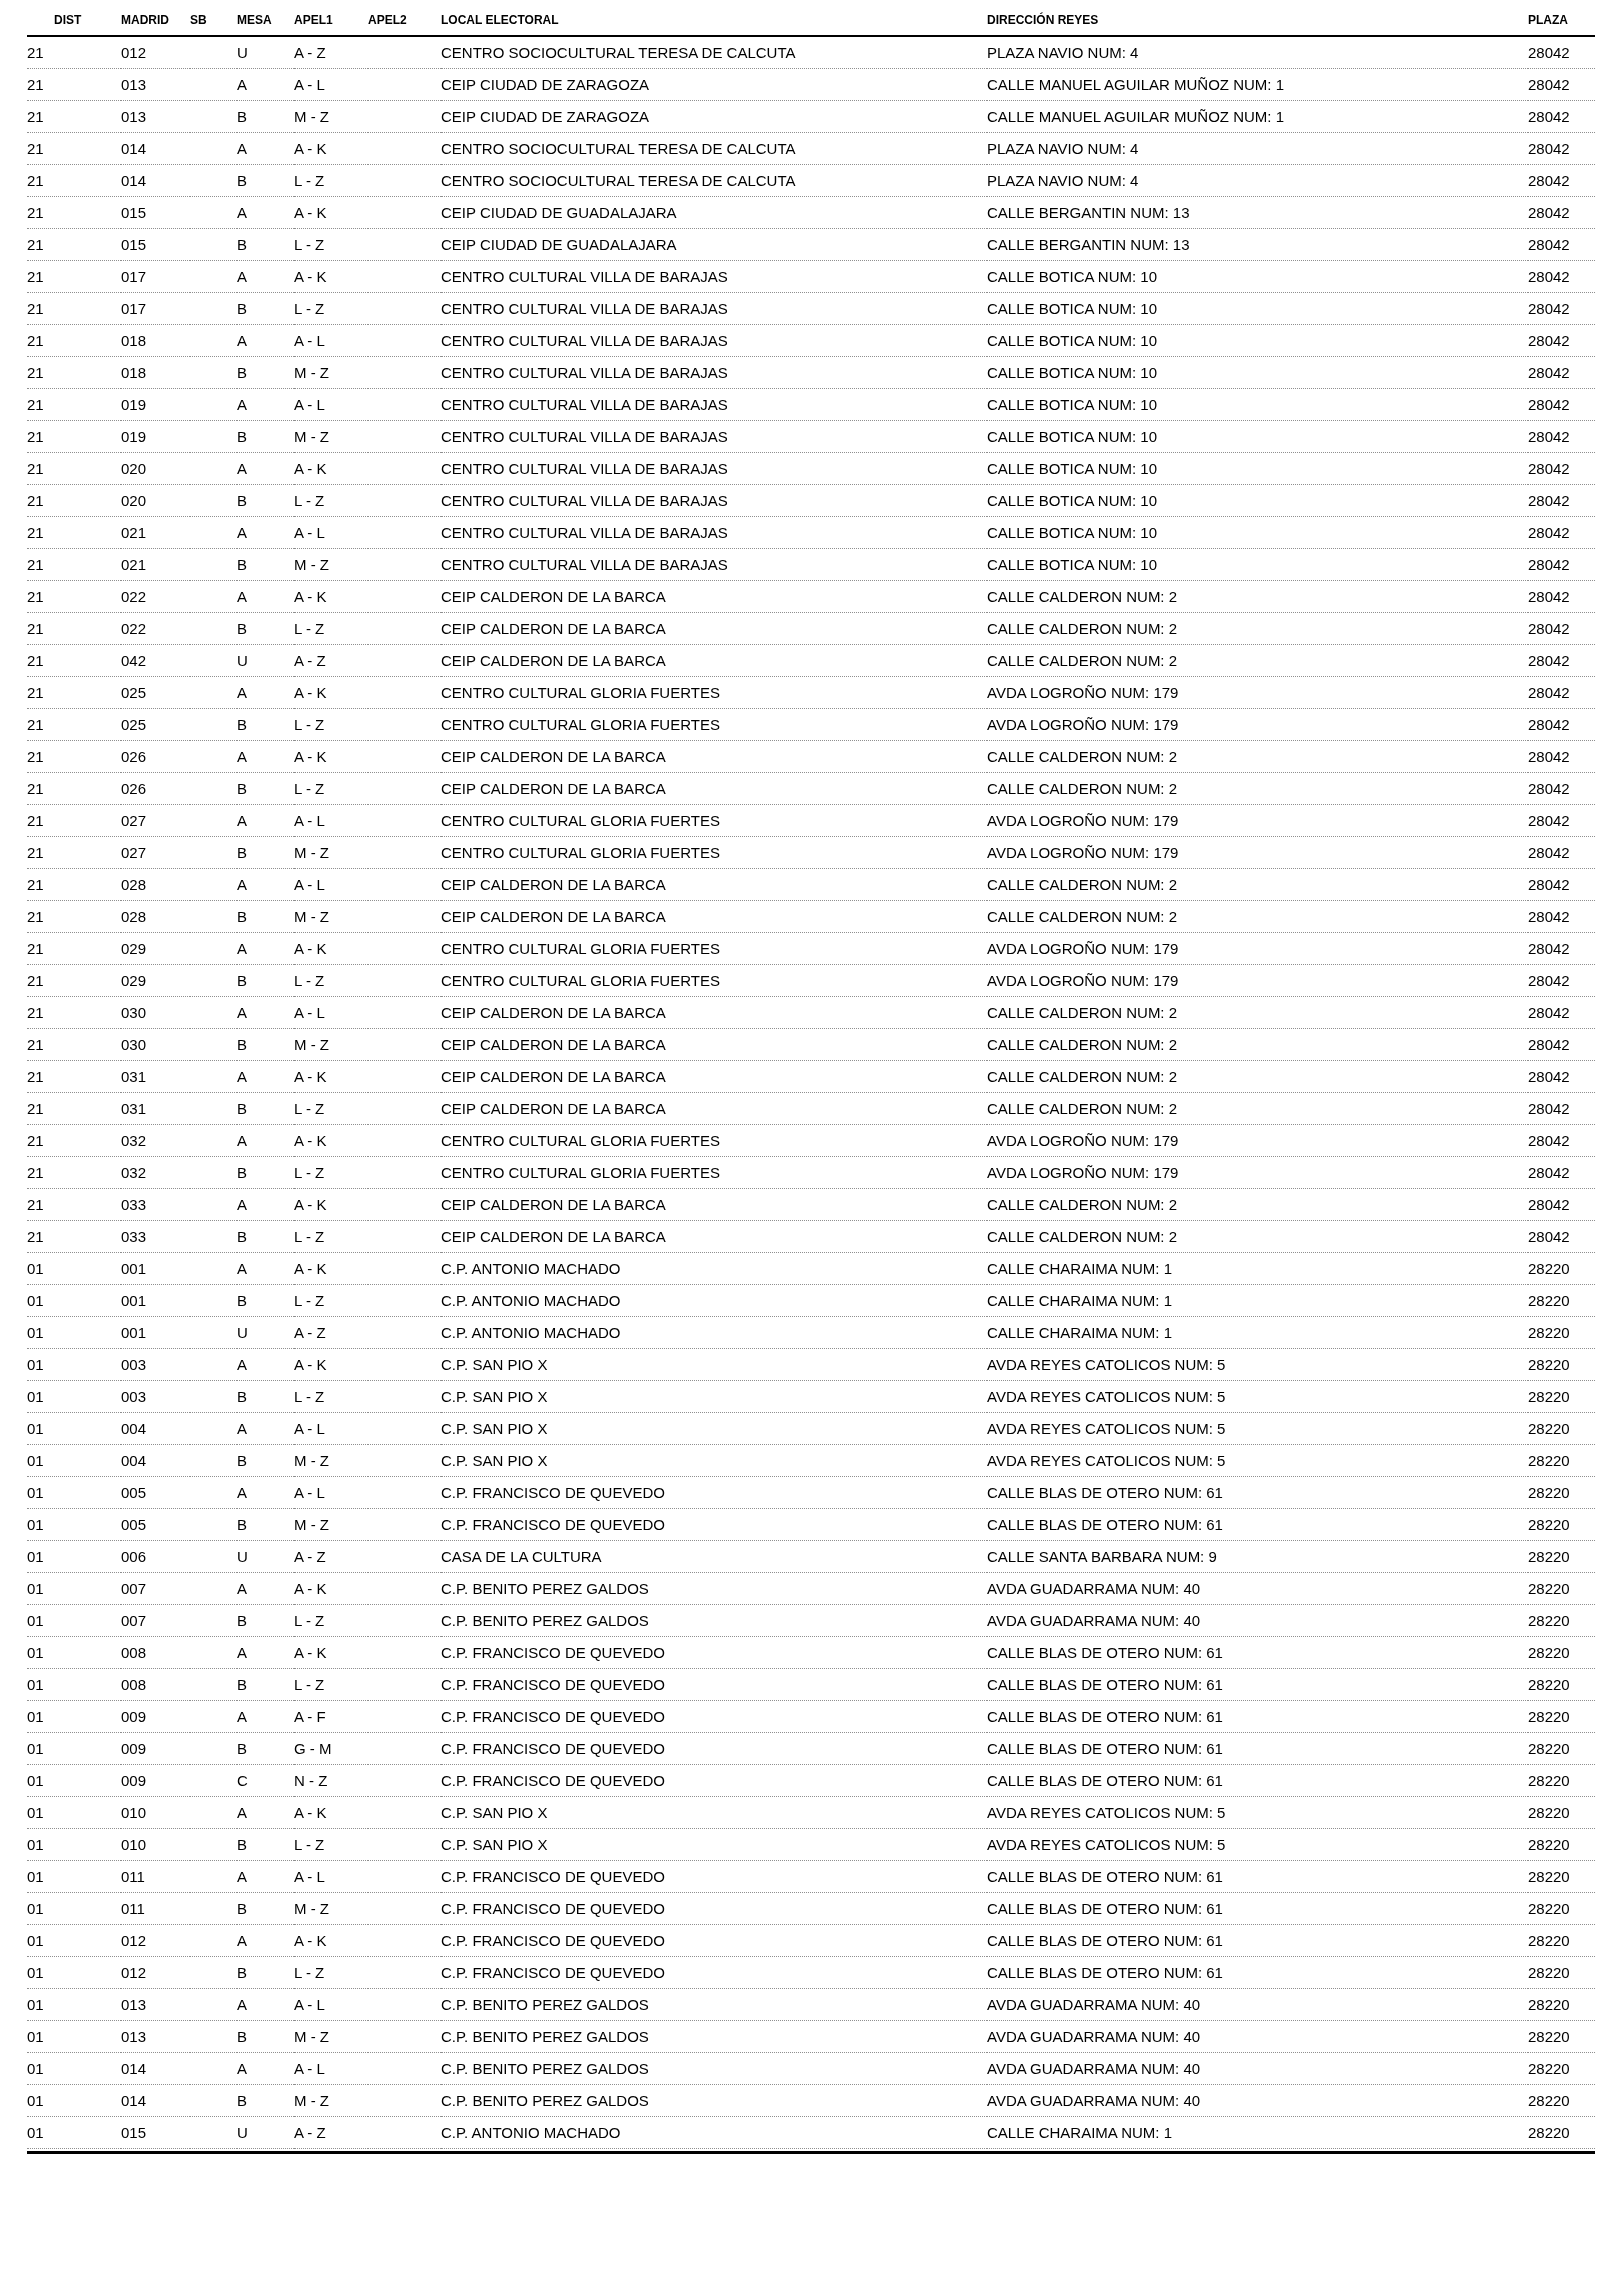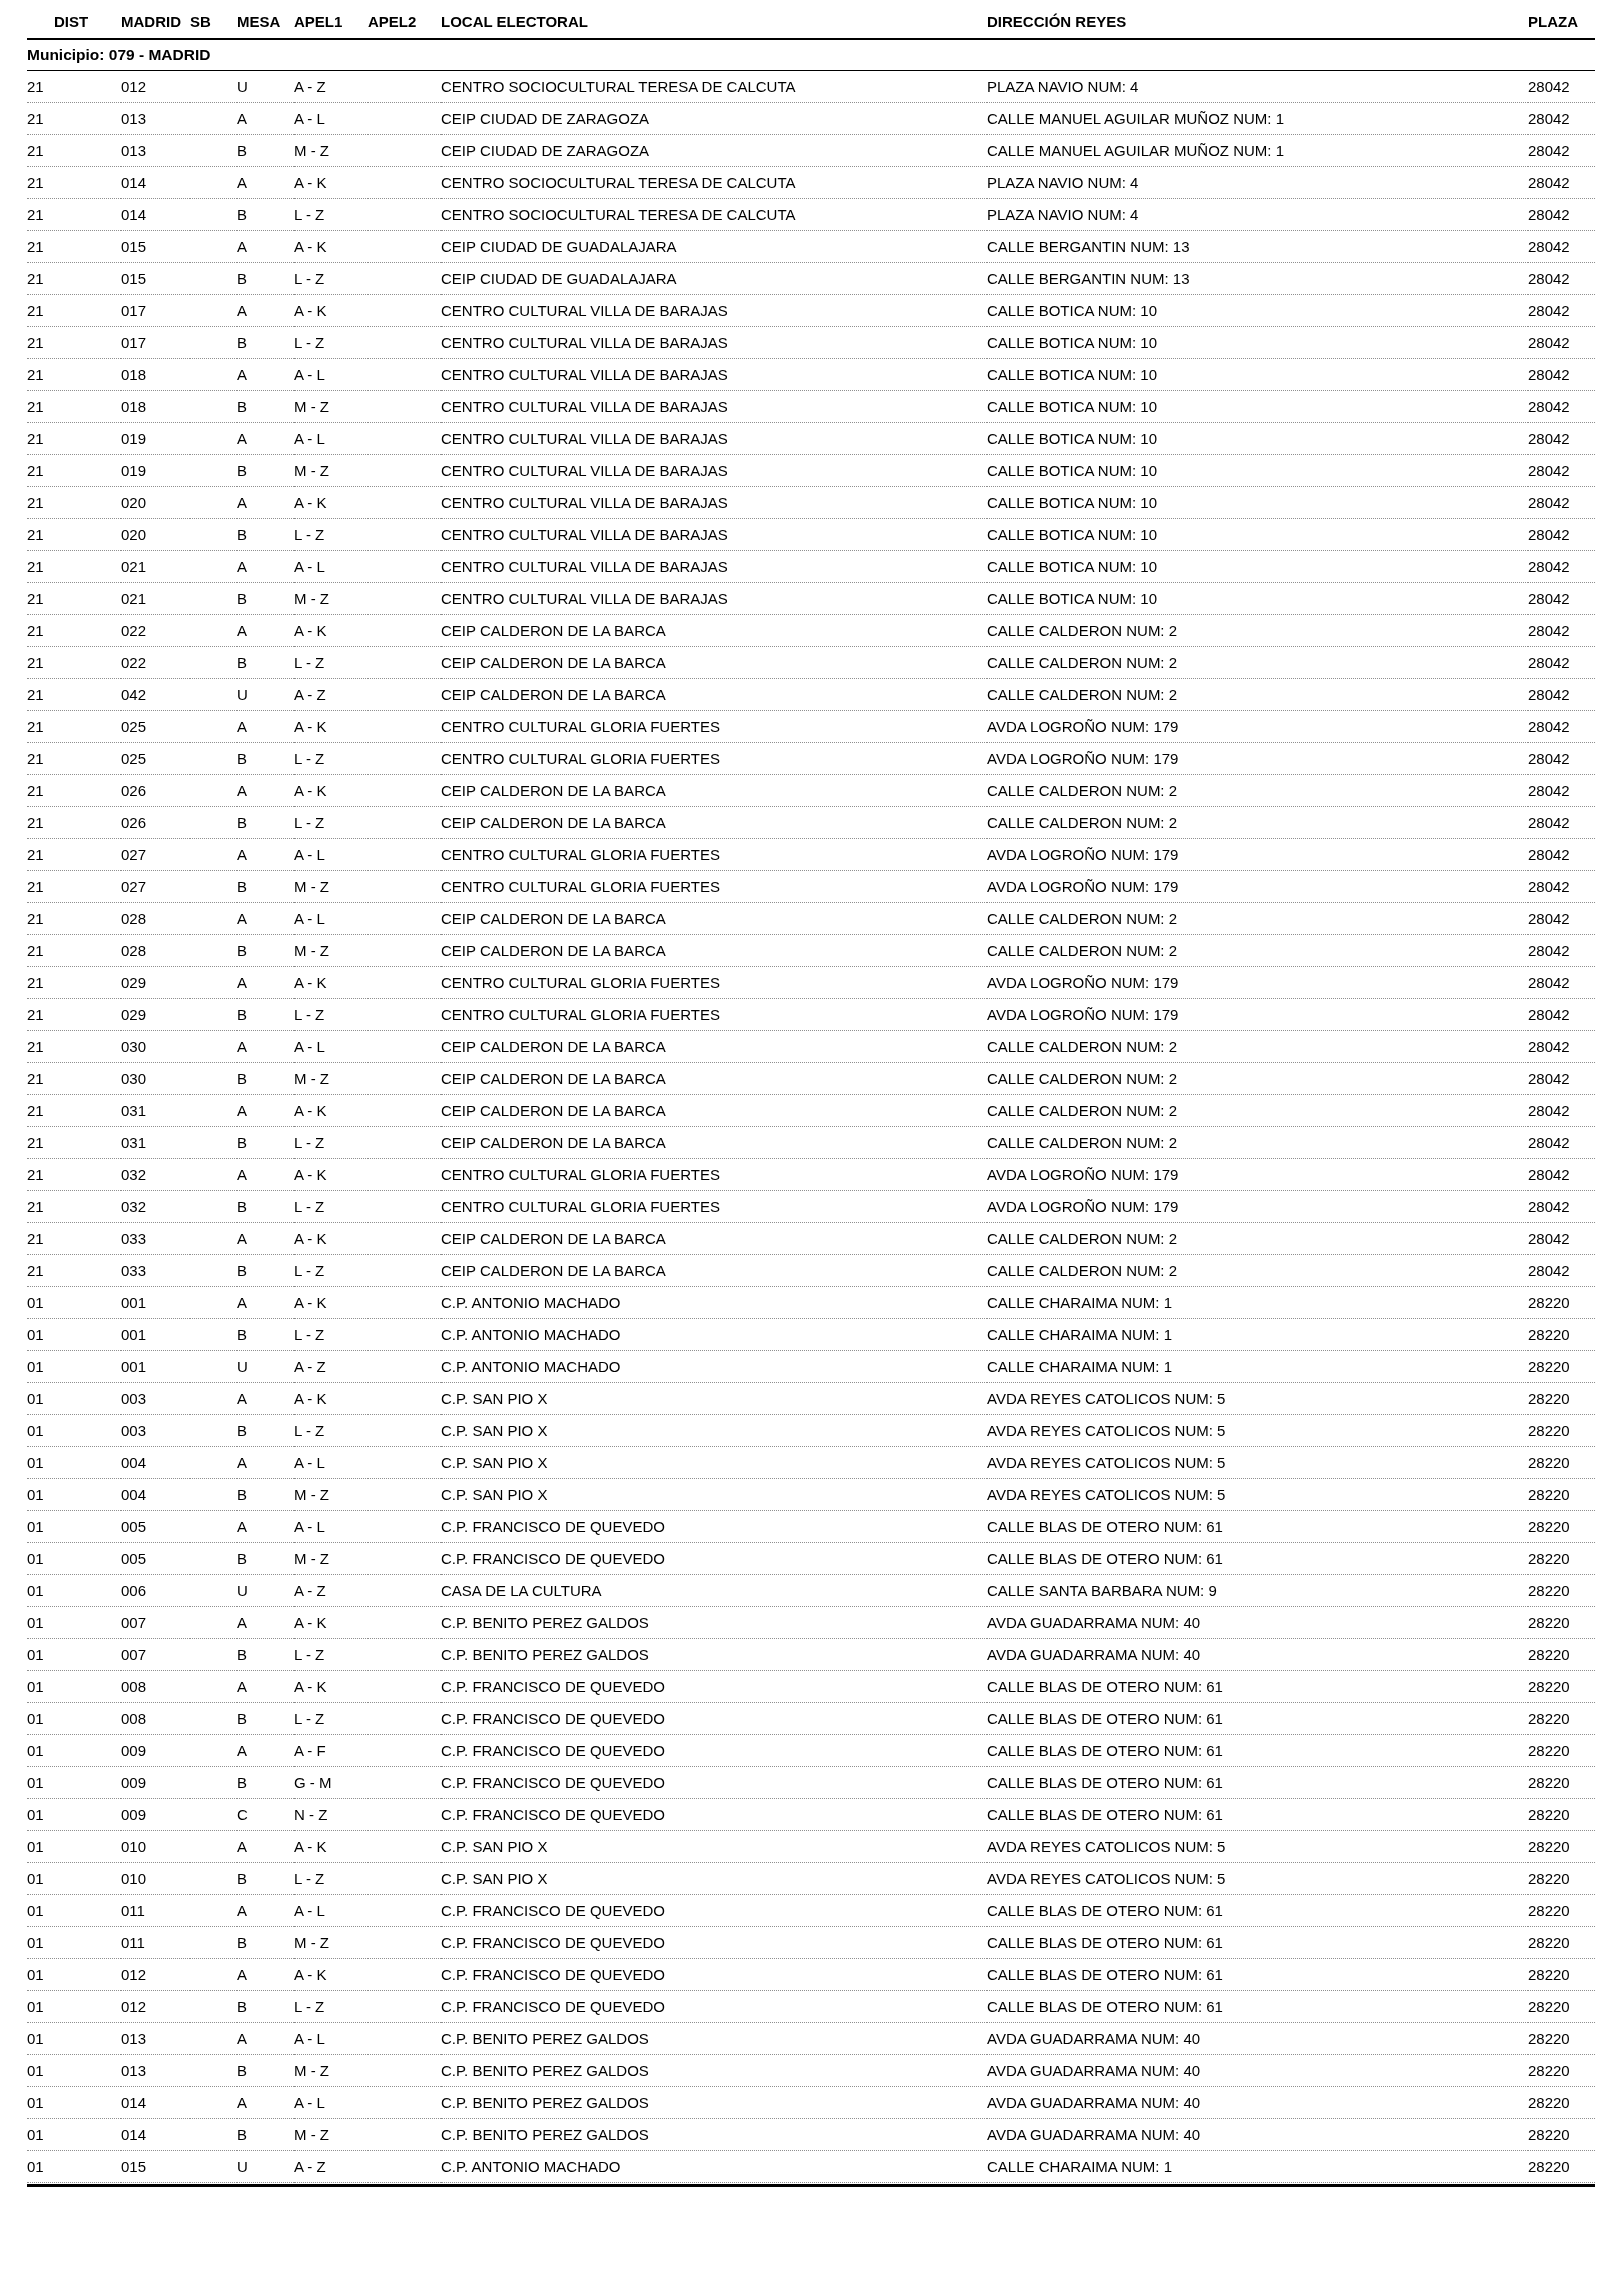--- a/index.html
+++ b/index.html
@@ -27,21 +27,21 @@
   col.w-apel1 { width: 74px; }
   col.w-apel2 { width: 73px; }
   col.w-local { width: 546px; }
   col.w-dir   { width: 541px; }
   col.w-cpos  { width: 67px; }
 
   thead tr { border-bottom: 2.7px solid #000; }
   thead th {
     text-align: left;
     font-weight: bold;
-    font-size: 15px;
+    font-size: 12px;
     padding: 4px 0 8px 0;
     white-space: nowrap;
     margin-top: 16px;
   }
   thead th.h-dist { padding-left: 27px; }
 
   tr.muni {
     border-top: 1.3px solid #000;
     border-bottom: 1.3px solid #000;
   }
@@ -95,23 +95,20 @@
         <th>SB</th>
         <th>MESA</th>
         <th>APEL1</th>
         <th>APEL2</th>
         <th>LOCAL ELECTORAL</th>
         <th>DIRECCIÓN REYES</th>
         <th>PLAZA</th>
       </tr>
     </thead>
     <tbody>
-        <tr class="muni">
-          <td colspan="9">Municipio: 079 - MADRID</td>
-        </tr>
         <tr class="datarow">
           <td class="c-dist">21</td>
           <td class="c-secci">012</td>
           <td class="c-sb"></td>
           <td class="c-mesa">U</td>
           <td class="c-apel-range" colspan="2">A - Z</td>
           <td class="c-local-electoral">CENTRO SOCIOCULTURAL TERESA DE CALCUTA</td>
           <td class="c-direccion-local">PLAZA NAVIO NUM: 4</td>
           <td class="c-cpos">28042</td>
         </tr>

